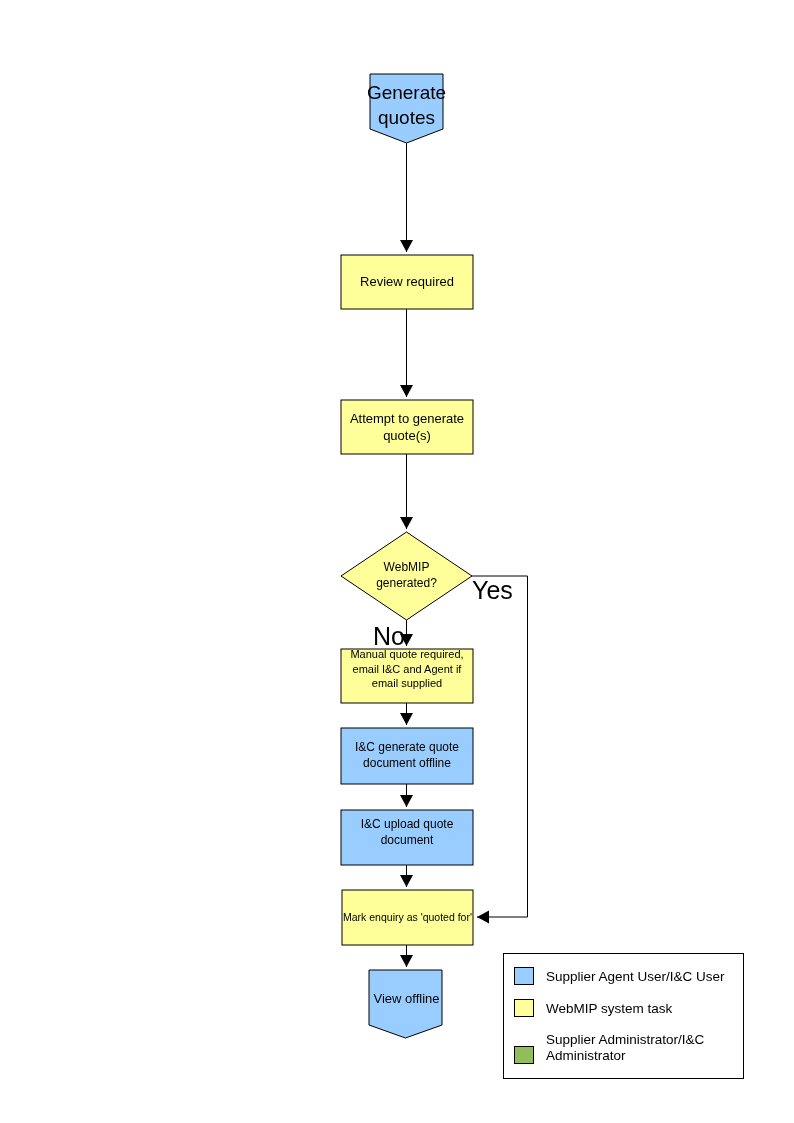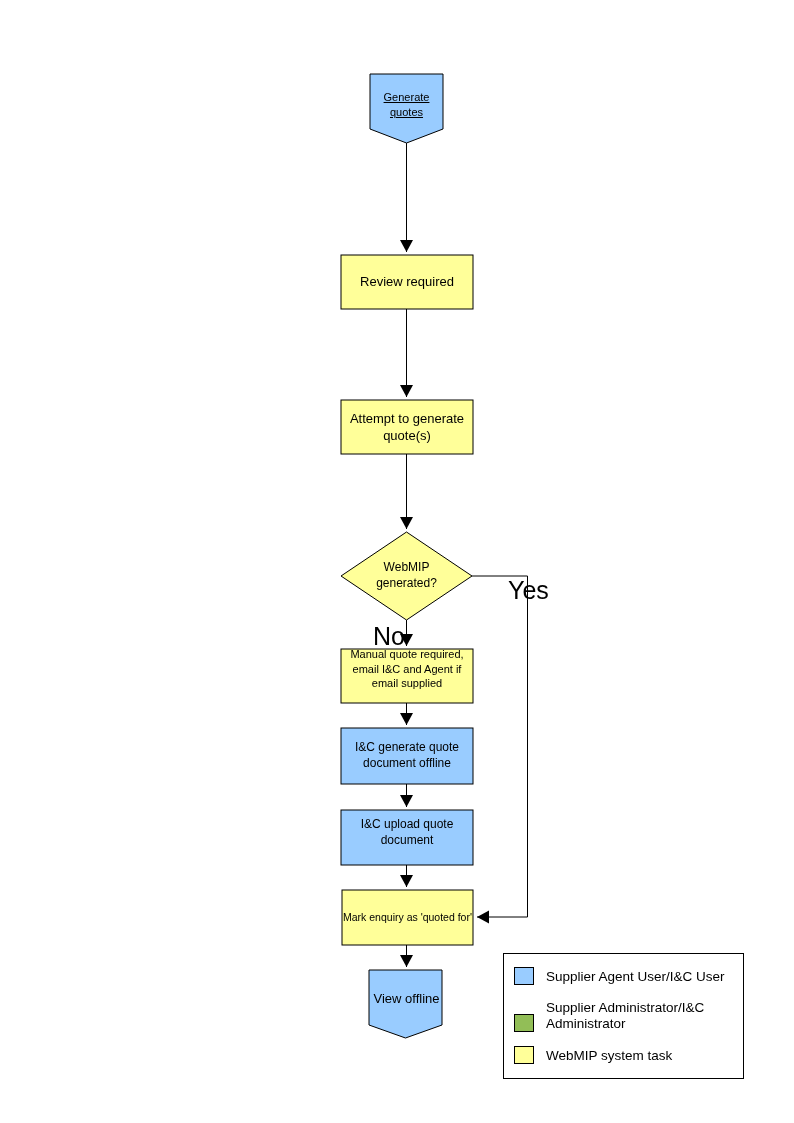--- a/index.html
+++ b/index.html
@@ -12,36 +12,36 @@
     overflow: hidden;
   }
   #flow-svg { position: absolute; left: 0; top: 0; }
   .label {
     position: absolute;
     display: flex; align-items: center; justify-content: center;
     text-align: center;
     line-height: 1.32;
     pointer-events: none;
   }
-  .lbl-generate   { left: 370px; top: 76px;  width: 73px;  height: 58px; font-size: 11px; text-decoration: underline; }
+  .lbl-generate   { left: 370px; top: 76px;  width: 73px;  height: 58px; font-size: 19px; }
   .lbl-review     { left: 341px; top: 255px; width: 132px; height: 54px; font-size: 13px; }
   .lbl-attempt    { left: 344px; top: 400px; width: 126px; height: 54px; font-size: 13px; }
   .lbl-diamond    { left: 361px; top: 532px; width: 91px;  height: 88px; font-size: 12px; }
   .lbl-manual     { left: 343px; top: 642px; width: 128px; height: 54px; font-size: 11px; }
   .lbl-generate2  { left: 344px; top: 728px; width: 126px; height: 56px; font-size: 12px; }
   .lbl-upload     { left: 344px; top: 810px; width: 126px; height: 45px; font-size: 12px; }
   .lbl-mark       { left: 342px; top: 890px; width: 131px; height: 55px; font-size: 10.5px; white-space: nowrap; border-radius: 6px; }
   .lbl-view       { left: 349px; top: 972px; width: 115px; height: 53px; font-size: 13px; white-space: nowrap; }
   .edge-label {
     position: absolute;
     font-size: 25px;
     line-height: 1;
     pointer-events: none;
   }
-  .lbl-yes { left: 472px; top: 578px; margin-left: 36px; }
+  .lbl-yes { left: 472px; top: 578px; }
   .lbl-no  { left: 373px; top: 624px; }
   #legend {
     position: absolute;
     left: 503px; top: 953px;
     width: 241px; height: 126px;
     box-sizing: border-box;
     border: 1px solid #000;
     padding: 13px 10px 10px 10px;
     display: flex; flex-direction: column; gap: 14px;
     background: #fff;
@@ -100,26 +100,26 @@
     <span class="legend-swatch">
       <svg width="20" height="18">
           <rect x="0.5" y="0.5" width="19" height="17" stroke="#000" stroke-width="1" fill="#99CCFF"></rect>
         </svg>
     </span>
     <span class="legend-label">Supplier Agent User/I&amp;C User</span>
   </div>
   <div class="legend-row">
     <span class="legend-swatch">
       <svg width="20" height="18">
+          <rect x="0.5" y="0.5" width="19" height="17" stroke="#000" stroke-width="1" fill="#FFFF99"></rect>
+        </svg>
+    </span>
+    <span class="legend-label">WebMIP system task</span>
+  </div>
+  <div class="legend-row">
+    <span class="legend-swatch">
+      <svg width="20" height="18">
           <rect x="0.5" y="0.5" width="19" height="17" stroke="#000" stroke-width="1" fill="#92BE57"></rect>
         </svg>
     </span>
     <span class="legend-label">Supplier Administrator/I&amp;C Administrator</span>
   </div>
-  <div class="legend-row">
-    <span class="legend-swatch">
-      <svg width="20" height="18">
-          <rect x="0.5" y="0.5" width="19" height="17" stroke="#000" stroke-width="1" fill="#FFFF99"></rect>
-        </svg>
-    </span>
-    <span class="legend-label">WebMIP system task</span>
-  </div>
 </div>
 
 </body></html>

